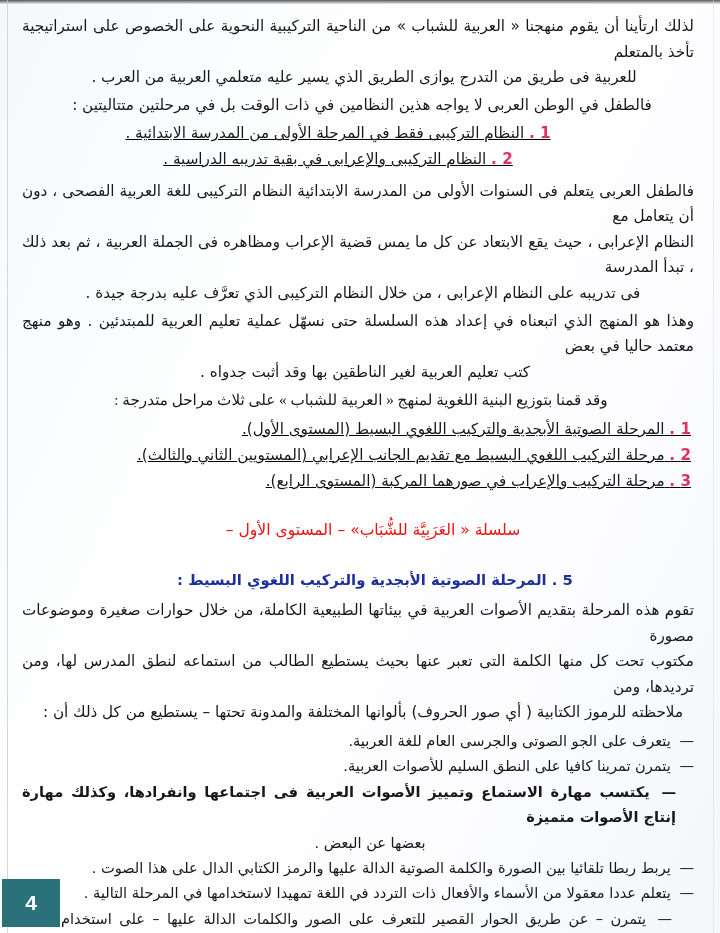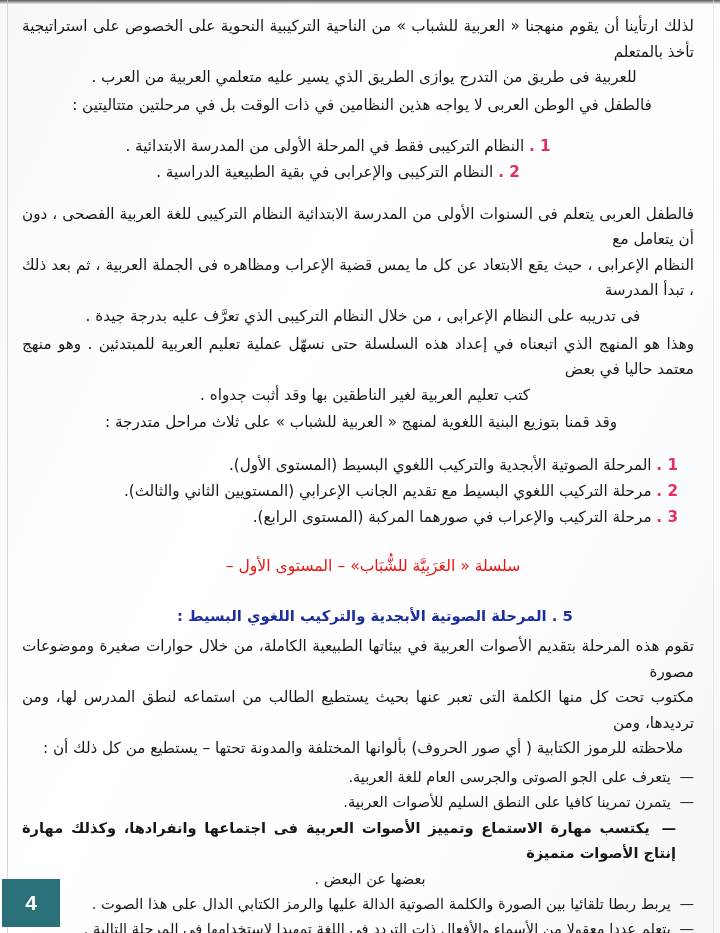--- a/index.html
+++ b/index.html
@@ -58,22 +58,23 @@
     line-height: 25.6px;
     color: #171717;
     text-align: justify;
     text-align-last: right;
     margin-bottom: 2px;
     letter-spacing: 0;
   }
   .para.tight { margin-bottom: 0; }
   .num-list {
     list-style: none;
-    margin: 16px;
+    margin: 3px;
     padding: 0;
+    text-decoration: underline;
   }
   .num-item {
     font-size: 15.2px;
     line-height: 25.6px;
     color: #171717;
     text-align: center;
     white-space: nowrap;
   }
   .num-marker {
     color: #e0315e;
@@ -161,32 +162,32 @@
 
     <div class="para" style="text-align-last:center; padding-left:8px;">فالطفل في الوطن العربى لا يواجه هذين النظامين في ذات الوقت بل في مرحلتين متتاليتين :</div>
 
     <div class="num-list">
       <div class="num-item ind-1">
         <span class="num-marker">1 .</span>
         <span>النظام التركيبى فقط في المرحلة الأولى من المدرسة الابتدائية .</span>
       </div>
       <div class="num-item ind-2">
         <span class="num-marker">2 .</span>
-        <span>النظام التركيبى والإعرابى في بقية الطبيعية الدراسية .</span>
+        <span>النظام التركيبى والإعرابى في بقية تدريبه الدراسية .</span>
       </div>
     </div>
 
     <div class="para tight blk">فالطفل العربى يتعلم فى السنوات الأولى من المدرسة الابتدائية النظام التركيبى للغة العربية الفصحى ، دون أن يتعامل مع</div>
     <div class="para tight">النظام الإعرابى ، حيث يقع الابتعاد عن كل ما يمس قضية الإعراب ومظاهره فى الجملة العربية ، ثم بعد ذلك ، تبدأ المدرسة</div>
     <div class="para" style="text-align-last:center; padding-left:10px;">فى تدريبه على النظام الإعرابى ، من خلال النظام التركيبى الذي تعرَّف عليه بدرجة جيدة .</div>
 
     <div class="para tight">وهذا هو المنهج الذي اتبعناه في إعداد هذه السلسلة حتى نسهّل عملية تعليم العربية للمبتدئين . وهو منهج معتمد حاليا في بعض</div>
     <div class="para" style="text-align-last:center; padding-left:14px;">كتب تعليم العربية لغير الناطقين بها وقد أثبت جدواه .</div>
 
-    <div class="para" style="text-align-last:center; padding-left:6px;">وقد قمنا بتوزيع البنية اللغوية لمنهج « العربية للشباب » على ثلاث مراحل متدرجة :</div>
+    <div class="para" style="text-align-last:center; padding-left:6px;font-family:Liberation Serif, serif;">وقد قمنا بتوزيع البنية اللغوية لمنهج « العربية للشباب » على ثلاث مراحل متدرجة :</div>
 
     <div class="num-list">
       <div class="stage-item" style="padding-left:26px;">
         <span class="num-marker">1 .</span>
         <span>المرحلة الصوتية الأبجدية والتركيب اللغوي البسيط (المستوى الأول).</span>
       </div>
       <div class="stage-item" style="padding-left:26px;">
         <span class="num-marker">2 .</span>
         <span>مرحلة التركيب اللغوي البسيط مع تقديم الجانب الإعرابي (المستويين الثاني والثالث).</span>
       </div>

